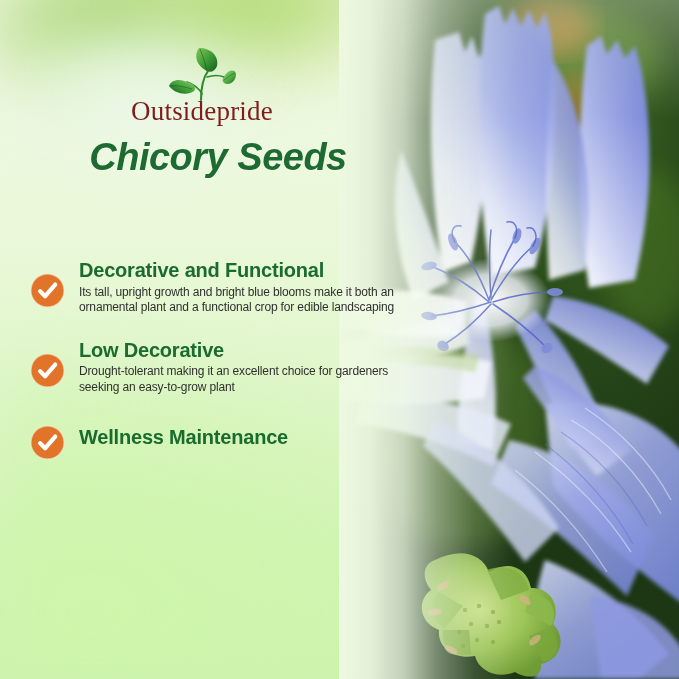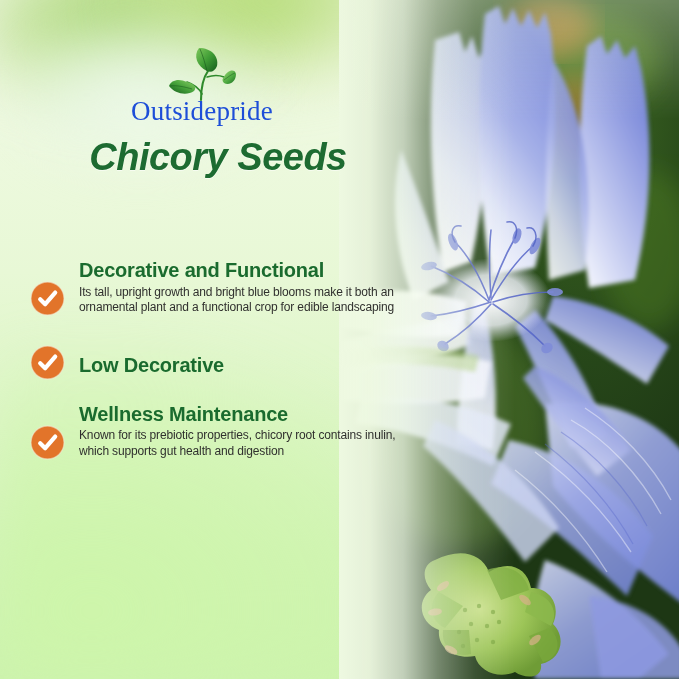--- a/index.html
+++ b/index.html
@@ -100,21 +100,21 @@
   .logo-mark {
     width: 70px; height: 58px;
     margin: 0 auto;
     display: block;
   }
   .logo-word {
     margin-top: -4px;
     font-family: "Liberation Serif", serif;
     font-size: 27px;
     letter-spacing: 0.2px;
-    color: #1d4ed8;
+    color: #7f1d1d;
     line-height: 1;
   }
 
   
   .title {
     position: absolute;
     left: 0; top: 136px;
     width: 404px;
     text-align: center;
     font-weight: bold;
@@ -128,21 +128,21 @@
   .title-line { display: block; padding-left: 32px; }
 
   
   .benefits {
     position: absolute;
     left: 30px; top: 258px;
     width: 378px;
   }
   .benefit {
     display: flex;
-    align-items: flex-end;
+    align-items: center;
     margin-bottom: 22px;
   }
   .benefit:last-child { margin-bottom: 0; }
 
   .check-badge {
     flex: 0 0 auto;
     width: 35px; height: 35px;
     margin-right: 14px;
     margin-top: 7px;
   }
@@ -418,31 +418,31 @@
     <div class="benefit">
       <div class="check-badge">
         <svg viewBox="0 0 35 35" aria-hidden="true">
           <circle cx="17.5" cy="17.5" r="16.5" fill="#e2742a"></circle>
           <circle cx="17.5" cy="17.5" r="16.5" fill="none" stroke="#f3e9d6" stroke-width="1.3" opacity="0.55"></circle>
           <path d="M10.2 18.2 L15.2 23.2 L25.2 11.6" fill="none" stroke="#ffffff" stroke-width="4.2" stroke-linecap="round" stroke-linejoin="round"></path>
         </svg>
       </div>
       <div class="benefit-body">
         <div class="benefit-title">Low Decorative</div>
+        <div class="benefit-desc">Drought-tolerant making it an excellent choice for gardeners seeking an easy-to-grow plant</div>
       </div>
     </div>
 
     <div class="benefit">
       <div class="check-badge">
         <svg viewBox="0 0 35 35" aria-hidden="true">
           <circle cx="17.5" cy="17.5" r="16.5" fill="#e2742a"></circle>
           <circle cx="17.5" cy="17.5" r="16.5" fill="none" stroke="#f3e9d6" stroke-width="1.3" opacity="0.55"></circle>
           <path d="M10.2 18.2 L15.2 23.2 L25.2 11.6" fill="none" stroke="#ffffff" stroke-width="4.2" stroke-linecap="round" stroke-linejoin="round"></path>
         </svg>
       </div>
       <div class="benefit-body">
         <div class="benefit-title">Wellness Maintenance</div>
-        <div class="benefit-desc"> Known for its prebiotic properties, chicory root contains inulin, which supports gut health and digestion</div>
       </div>
     </div>
 
   </div>
 </div>
 
 </body></html>

